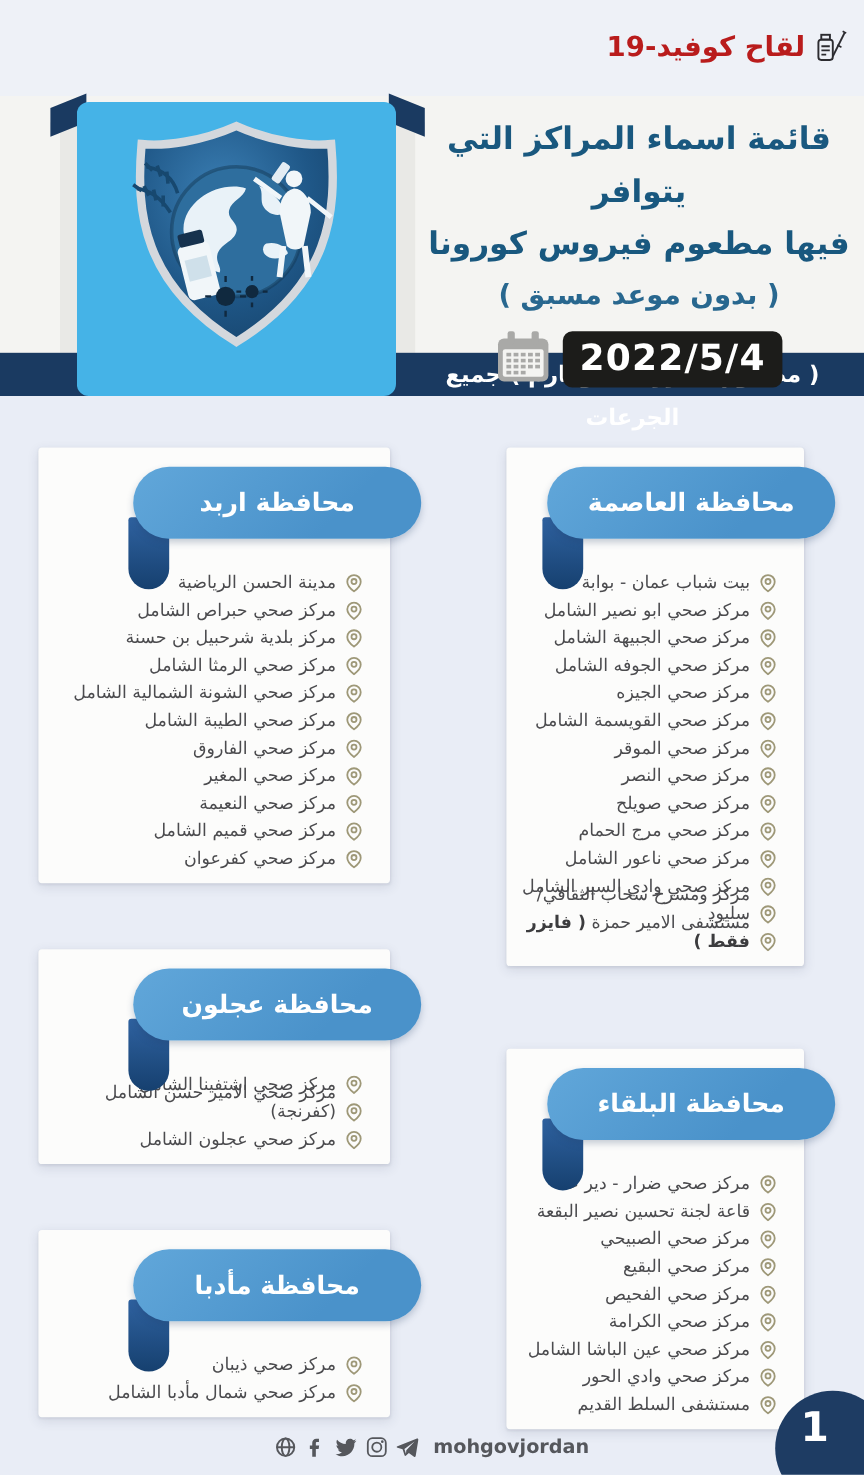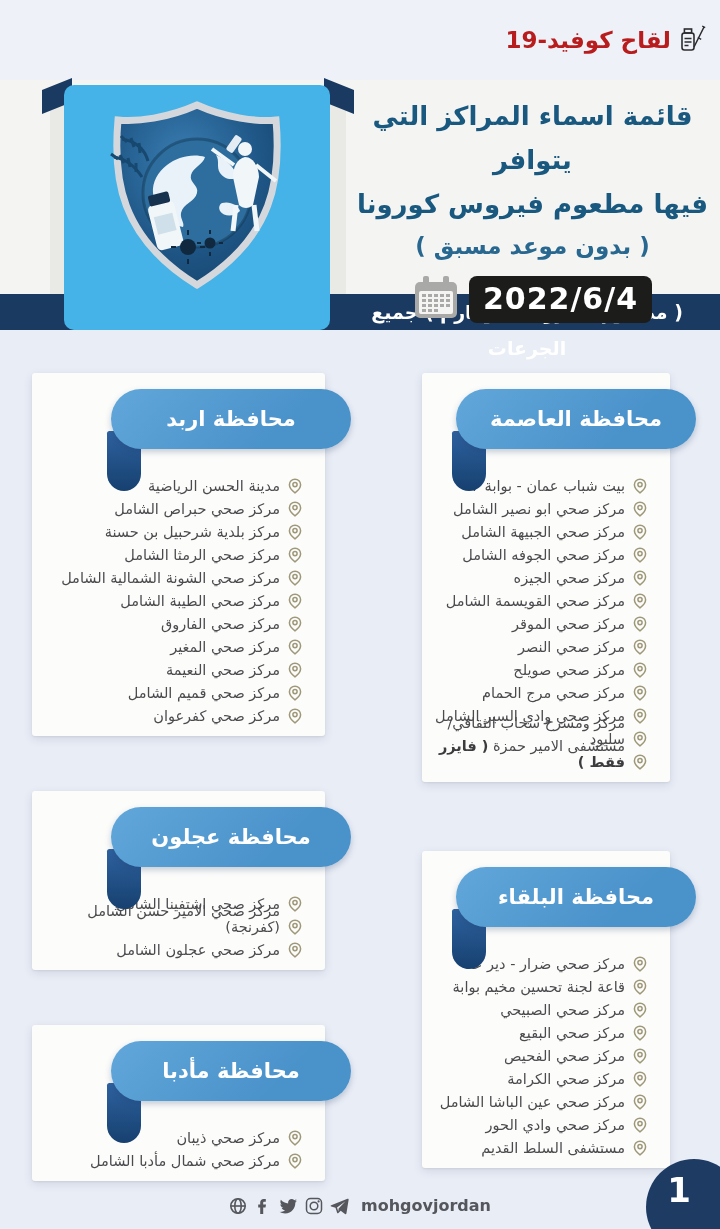--- a/index.html
+++ b/index.html
@@ -186,21 +186,21 @@
               <rect x="15" y="30" width="4" height="3"></rect>
               <rect x="21" y="30" width="4" height="3"></rect>
               <rect x="27" y="30" width="4" height="3"></rect>
               <rect x="33" y="30" width="4" height="3"></rect>
             <rect x="9" y="35" width="4" height="3"></rect>
               <rect x="15" y="35" width="4" height="3"></rect>
               <rect x="21" y="35" width="4" height="3"></rect>
           </g>
         </svg>
       </span>
-      <span class="date-badge">2022/6/4</span>
+      <span class="date-badge">2022/5/4</span>
     </div>
   </div>
 
   <div class="navy-bar">
     <div class="navy-bar-text">( مطعوم فايزر ,سينوفارم )  جميع الجرعات</div>
   </div>
 </section>
 
 <main class="main">
   <div class="col col-left">
@@ -416,20 +416,27 @@
               <path d="M8 1.2 C4.9 1.2 2.4 3.7 2.4 6.8 c0 4 5.6 8 5.6 8 s5.6-4 5.6-8 C13.6 3.7 11.1 1.2 8 1.2 Z"></path>
               <circle cx="8" cy="6.6" r="2.1"></circle>
             </svg>
             <span>مركز صحي مرج الحمام</span>
           </li>
           <li>
             <svg class="pin" width="16" height="16" viewBox="0 0 16 16" fill="none" stroke="#9e9878" stroke-width="1.5">
               <path d="M8 1.2 C4.9 1.2 2.4 3.7 2.4 6.8 c0 4 5.6 8 5.6 8 s5.6-4 5.6-8 C13.6 3.7 11.1 1.2 8 1.2 Z"></path>
               <circle cx="8" cy="6.6" r="2.1"></circle>
             </svg>
+            <span>مركز صحي ناعور الشامل</span>
+          </li>
+          <li>
+            <svg class="pin" width="16" height="16" viewBox="0 0 16 16" fill="none" stroke="#9e9878" stroke-width="1.5">
+              <path d="M8 1.2 C4.9 1.2 2.4 3.7 2.4 6.8 c0 4 5.6 8 5.6 8 s5.6-4 5.6-8 C13.6 3.7 11.1 1.2 8 1.2 Z"></path>
+              <circle cx="8" cy="6.6" r="2.1"></circle>
+            </svg>
             <span>مركز صحي وادي السير الشامل</span>
           </li>
           <li>
             <svg class="pin" width="16" height="16" viewBox="0 0 16 16" fill="none" stroke="#9e9878" stroke-width="1.5">
               <path d="M8 1.2 C4.9 1.2 2.4 3.7 2.4 6.8 c0 4 5.6 8 5.6 8 s5.6-4 5.6-8 C13.6 3.7 11.1 1.2 8 1.2 Z"></path>
               <circle cx="8" cy="6.6" r="2.1"></circle>
             </svg>
             <span>مركز ومسرح سحاب الثقافي/ سليود</span>
           </li>
           <li>
@@ -452,21 +459,21 @@
               <path d="M8 1.2 C4.9 1.2 2.4 3.7 2.4 6.8 c0 4 5.6 8 5.6 8 s5.6-4 5.6-8 C13.6 3.7 11.1 1.2 8 1.2 Z"></path>
               <circle cx="8" cy="6.6" r="2.1"></circle>
             </svg>
             <span>مركز صحي ضرار - دير علا</span>
           </li>
           <li>
             <svg class="pin" width="16" height="16" viewBox="0 0 16 16" fill="none" stroke="#9e9878" stroke-width="1.5">
               <path d="M8 1.2 C4.9 1.2 2.4 3.7 2.4 6.8 c0 4 5.6 8 5.6 8 s5.6-4 5.6-8 C13.6 3.7 11.1 1.2 8 1.2 Z"></path>
               <circle cx="8" cy="6.6" r="2.1"></circle>
             </svg>
-            <span>قاعة لجنة تحسين مخيم بوابة</span>
+            <span>قاعة لجنة تحسين نصير البقعة</span>
           </li>
           <li>
             <svg class="pin" width="16" height="16" viewBox="0 0 16 16" fill="none" stroke="#9e9878" stroke-width="1.5">
               <path d="M8 1.2 C4.9 1.2 2.4 3.7 2.4 6.8 c0 4 5.6 8 5.6 8 s5.6-4 5.6-8 C13.6 3.7 11.1 1.2 8 1.2 Z"></path>
               <circle cx="8" cy="6.6" r="2.1"></circle>
             </svg>
             <span>مركز صحي  الصبيحي</span>
           </li>
           <li>
             <svg class="pin" width="16" height="16" viewBox="0 0 16 16" fill="none" stroke="#9e9878" stroke-width="1.5">

